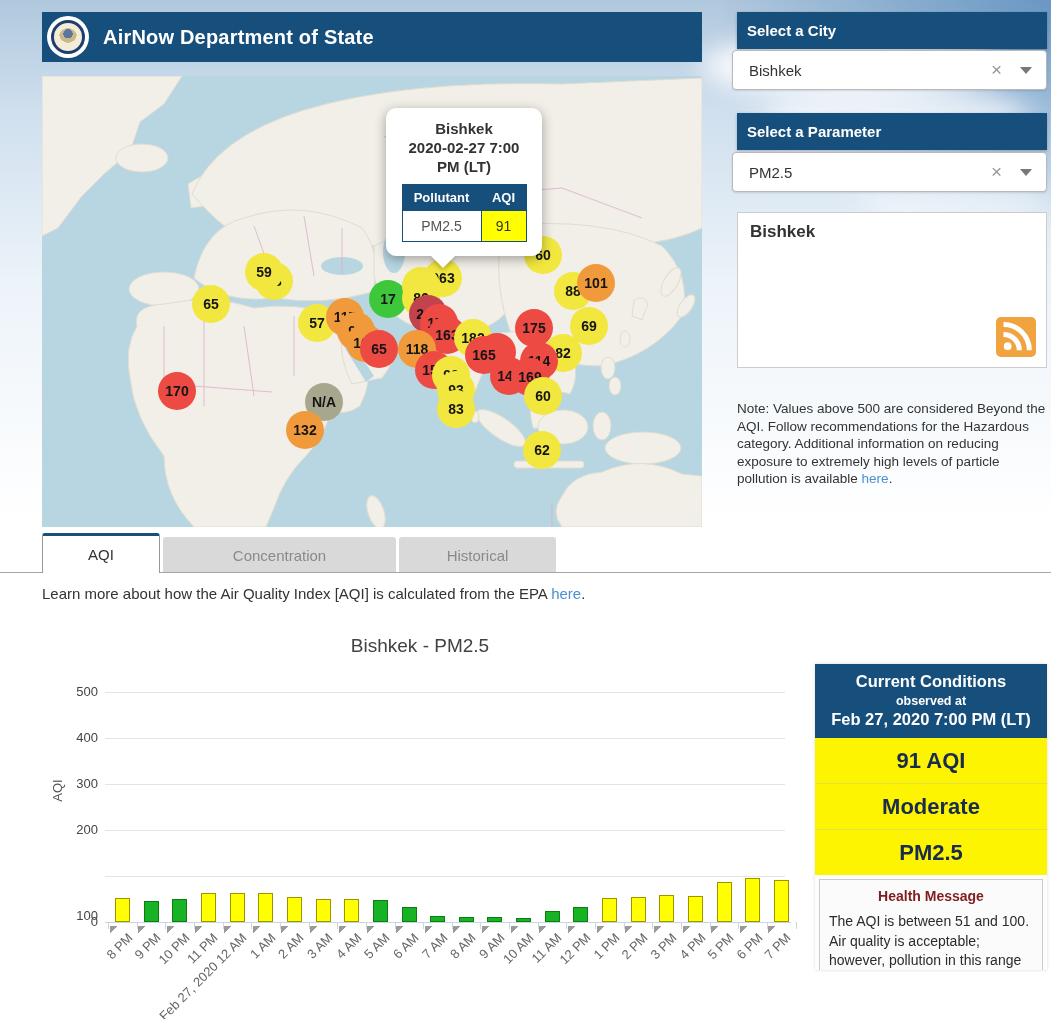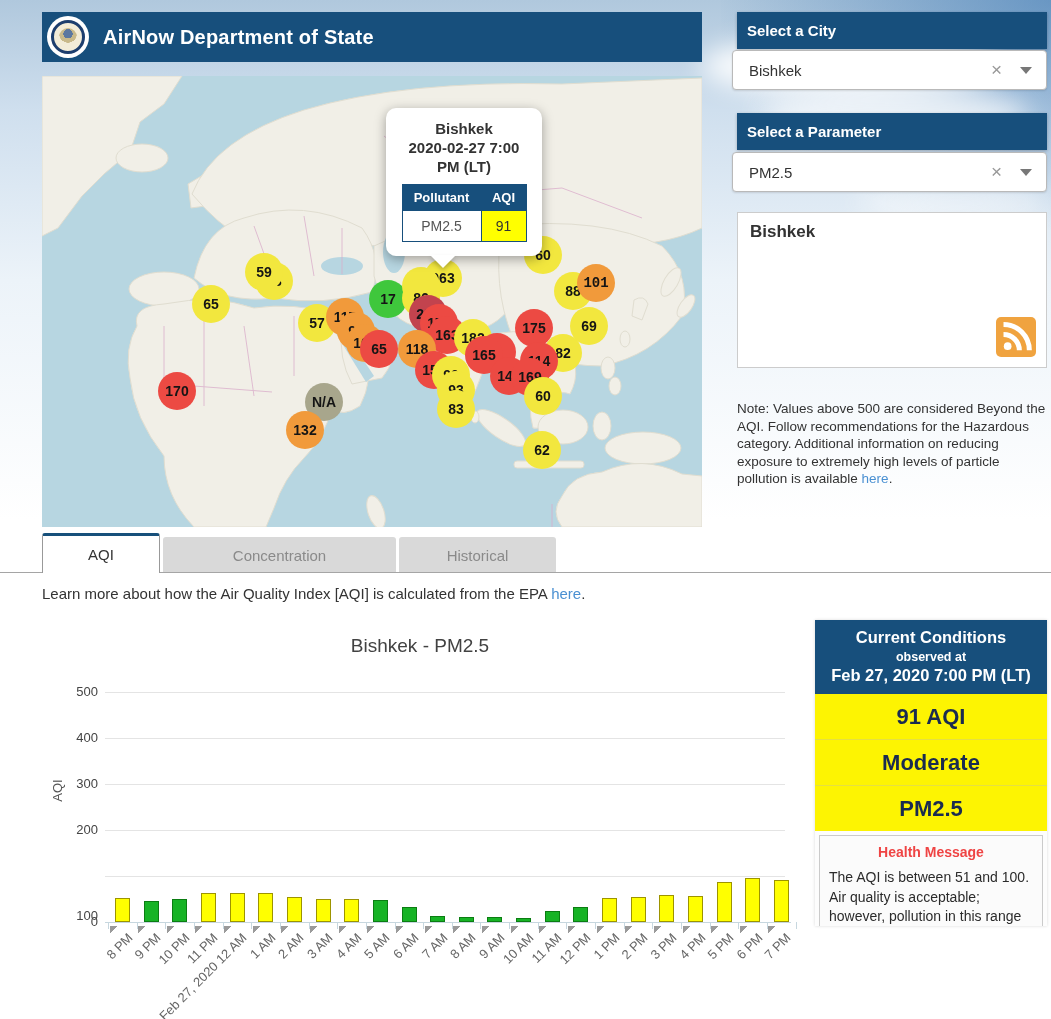--- a/index.html
+++ b/index.html
@@ -76,31 +76,31 @@
   .bar{position:absolute;width:15px;box-sizing:border-box;}
   .bar.yellow{background:#ffff00;border:1px solid #9d9400;}
   .bar.green{background:#17b325;border:1px solid #0b7d12;}
   .xtick{position:absolute;width:1px;height:7px;background:#c7d7df;top:297px;}
   .xarrow{position:absolute;width:8px;height:8px;top:301px;
           background:linear-gradient(135deg,#9a9a9a 48%,transparent 50%);}
   .xlabel{position:absolute;width:220px;top:305px;text-align:right;font-size:13px;color:#666;
           transform-origin:100% 0;transform:rotate(-45deg);white-space:nowrap;}
 
   
-  .cc{position:absolute;left:815px;top:620px;width:232px;height:306px;overflow:hidden;background:#fdfdfd;
+  .cc{position:absolute;left:815px;top:664px;width:232px;height:306px;overflow:hidden;background:#fdfdfd;
       box-shadow:0 0 3px rgba(0,0,0,.15);}
   .cc-head{background:#174f7c;color:#fff;text-align:center;padding:8px 4px 9px 4px;}
   .cc-head .l1{font-size:16.5px;font-weight:bold;}
   .cc-head .l2{font-size:12.5px;font-weight:bold;margin-top:3px;}
   .cc-head .l3{font-size:16.5px;font-weight:bold;margin-top:2px;}
   .cc-yellow{background:#fdf402;color:#1a2b50;text-align:center;font-weight:bold;font-size:22px;}
   .cc-yellow .row{padding:10px 0 9px 0;border-top:1px solid rgba(210,205,120,.55);}
   .cc-yellow .row:first-child{border-top:none;}
   .cc-health{margin:4px;border:1px solid #cbcbcb;background:#fbfbfb;padding:8px 9px;}
-  .cc-health .ht{font-size:14px;font-weight:bold;color:#ef4444;text-align:center;margin-bottom:8px;}
+  .cc-health .ht{font-size:14px;font-weight:bold;color:#7f1d1d;text-align:center;margin-bottom:8px;}
   .cc-health .hb{font-size:14px;line-height:19.5px;color:#2b2b2b;}
 </style>
 </head>
 <body>
 
 <div class="sky">
   <div class="sky-blue"></div>
   <div class="cloud" style="left:700px;top:35px;width:300px;height:62px;"></div>
   <div class="cloud" style="left:760px;top:88px;width:270px;height:52px;opacity:.8;"></div>
   <div class="cloud" style="left:860px;top:180px;width:190px;height:46px;opacity:.5;"></div>
@@ -180,21 +180,21 @@
       <div class="marker" style="left: 431px; top: 262px; background: rgb(242, 231, 62);">182</div>
       <div class="marker" style="left: 375px; top: 273px; background: rgb(241, 154, 59);">118</div>
       <div class="marker" style="left: 455px; top: 276px; background: rgb(236, 74, 67);">8</div>
       <div class="marker" style="left: 442px; top: 279px; background: rgb(236, 74, 67);">165</div>
       <div class="marker" style="left: 392px; top: 294px; background: rgb(236, 74, 67);">157</div>
       <div class="marker" style="left: 409px; top: 299px; background: rgb(242, 231, 62);">99</div>
       <div class="marker" style="left: 414px; top: 314px; background: rgb(242, 231, 62);">93</div>
       <div class="marker" style="left: 414px; top: 333px; background: rgb(242, 231, 62);">83</div>
       <div class="marker" style="left: 501px; top: 179px; background: rgb(242, 231, 62);">60</div>
       <div class="marker" style="left: 531px; top: 215px; background: rgb(242, 231, 62);">88</div>
-      <div class="marker" style="left: 554px; top: 207px; background: rgb(241, 154, 59); font-family: Liberation Mono, monospace;">101</div>
+      <div class="marker" style="left: 554px; top: 207px; background: rgb(241, 154, 59);">101</div>
       <div class="marker" style="left: 492px; top: 252px; background: rgb(236, 74, 67);">175</div>
       <div class="marker" style="left: 547px; top: 250px; background: rgb(242, 231, 62);">69</div>
       <div class="marker" style="left: 521px; top: 277px; background: rgb(242, 231, 62);">82</div>
       <div class="marker" style="left: 497px; top: 285px; background: rgb(236, 74, 67);">114</div>
       <div class="marker" style="left: 467px; top: 300px; background: rgb(236, 74, 67);">145</div>
       <div class="marker" style="left: 488px; top: 301px; background: rgb(236, 74, 67);">169</div>
       <div class="marker" style="left: 501px; top: 320px; background: rgb(242, 231, 62);">60</div>
       <div class="marker" style="left: 500px; top: 374px; background: rgb(242, 231, 62);">62</div>
     </div>
 

